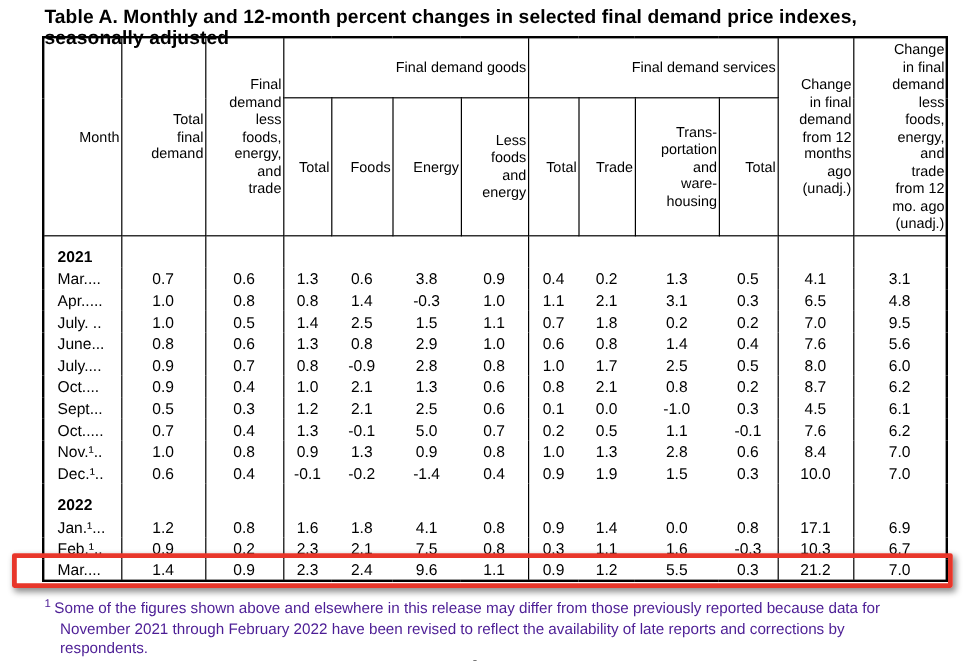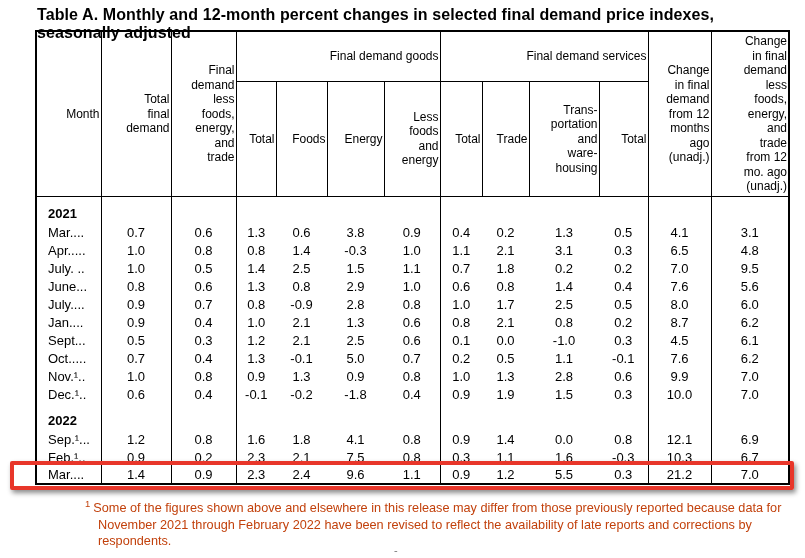--- a/index.html
+++ b/index.html
@@ -32,22 +32,22 @@
   td.year { font-weight:bold;margin-top:40px; }
   td.vr { border-right:1px solid #000; }
   #highlight-box {
     position:absolute; box-sizing:border-box;
     border:4px solid #e8362a; border-radius:2px;
     box-shadow:2px 3px 5px rgba(0,0,0,0.45);
     pointer-events:none; z-index:5; background:transparent;
   }
   .footnote {
     position:absolute; left:37px; top:496px; width:700px;
-    font-size:12.7px; line-height:16.3px; color:#c2410c;
-    padding-left:13px; text-indent:-13px;margin-left:48px;
+    font-size:12.7px; line-height:16.3px; color:#4c1d95;
+    padding-left:13px; text-indent:-13px;
   }
   .footnote sup { font-size:9.5px; margin-right:3px; }
   .artifact {
     position:absolute; left:394px; top:544px;
     font-size:11px; color:#777;
   }
 </style>
 </head>
 <body>
 
@@ -208,21 +208,21 @@
           <td class="num">2.8</td>
           <td class="num vr">0.8</td>
           <td class="num">1.0</td>
           <td class="num">1.7</td>
           <td class="num">2.5</td>
           <td class="num vr">0.5</td>
           <td class="num vr">8.0</td>
           <td class="num">6.0</td>
         </tr>
         <tr>
-          <td class="month vr">Jan....</td>
+          <td class="month vr">Oct....</td>
           <td class="num vr">0.9</td>
           <td class="num vr">0.4</td>
           <td class="num">1.0</td>
           <td class="num">2.1</td>
           <td class="num">1.3</td>
           <td class="num vr">0.6</td>
           <td class="num">0.8</td>
           <td class="num">2.1</td>
           <td class="num">0.8</td>
           <td class="num vr">0.2</td>
@@ -264,30 +264,30 @@
           <td class="num vr">1.0</td>
           <td class="num vr">0.8</td>
           <td class="num">0.9</td>
           <td class="num">1.3</td>
           <td class="num">0.9</td>
           <td class="num vr">0.8</td>
           <td class="num">1.0</td>
           <td class="num">1.3</td>
           <td class="num">2.8</td>
           <td class="num vr">0.6</td>
-          <td class="num vr">9.9</td>
+          <td class="num vr">8.4</td>
           <td class="num">7.0</td>
         </tr>
         <tr>
           <td class="month vr">Dec.¹..</td>
           <td class="num vr">0.6</td>
           <td class="num vr">0.4</td>
           <td class="num">-0.1</td>
           <td class="num">-0.2</td>
-          <td class="num">-1.8</td>
+          <td class="num">-1.4</td>
           <td class="num vr">0.4</td>
           <td class="num">0.9</td>
           <td class="num">1.9</td>
           <td class="num">1.5</td>
           <td class="num vr">0.3</td>
           <td class="num vr">10.0</td>
           <td class="num">7.0</td>
         </tr>
         <tr class="year-row">
           <td class="month year vr">2022</td>
@@ -298,32 +298,32 @@
           <td class="num"></td>
           <td class="num vr"></td>
           <td class="num"></td>
           <td class="num"></td>
           <td class="num"></td>
           <td class="num vr"></td>
           <td class="num vr"></td>
           <td class="num"></td>
         </tr>
         <tr>
-          <td class="month vr">Sep.¹...</td>
+          <td class="month vr">Jan.¹...</td>
           <td class="num vr">1.2</td>
           <td class="num vr">0.8</td>
           <td class="num">1.6</td>
           <td class="num">1.8</td>
           <td class="num">4.1</td>
           <td class="num vr">0.8</td>
           <td class="num">0.9</td>
           <td class="num">1.4</td>
           <td class="num">0.0</td>
           <td class="num vr">0.8</td>
-          <td class="num vr">12.1</td>
+          <td class="num vr">17.1</td>
           <td class="num">6.9</td>
         </tr>
         <tr>
           <td class="month vr">Feb.¹..</td>
           <td class="num vr">0.9</td>
           <td class="num vr">0.2</td>
           <td class="num">2.3</td>
           <td class="num">2.1</td>
           <td class="num">7.5</td>
           <td class="num vr">0.8</td>

